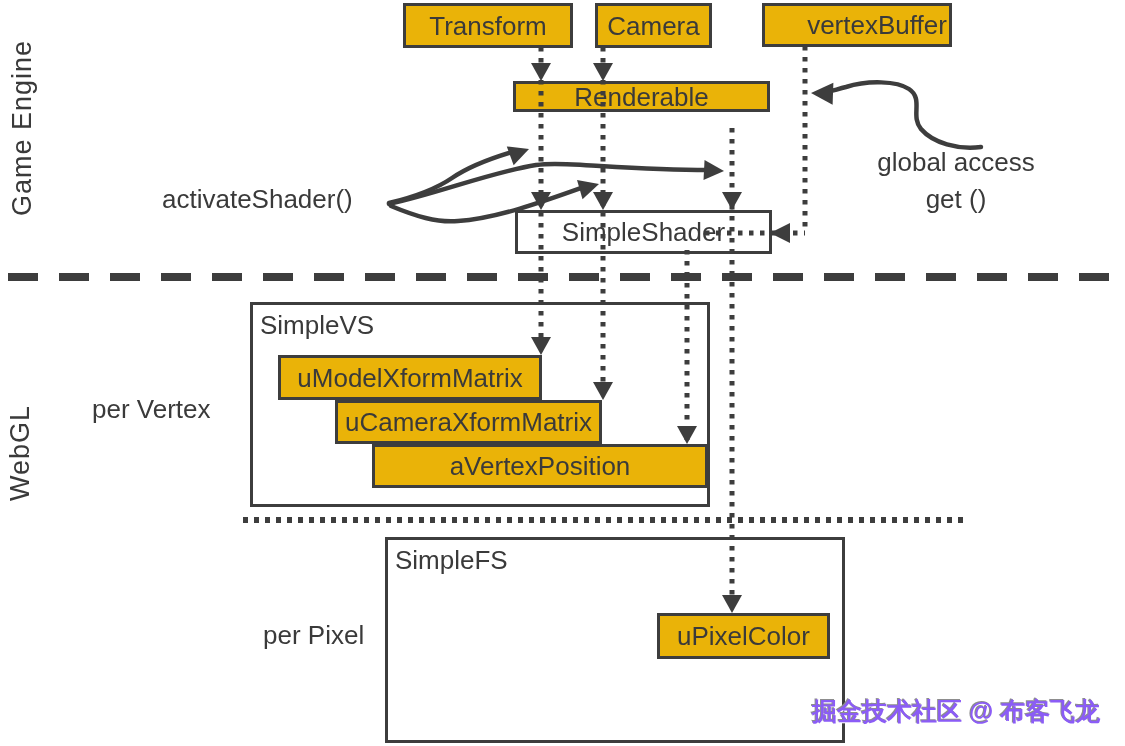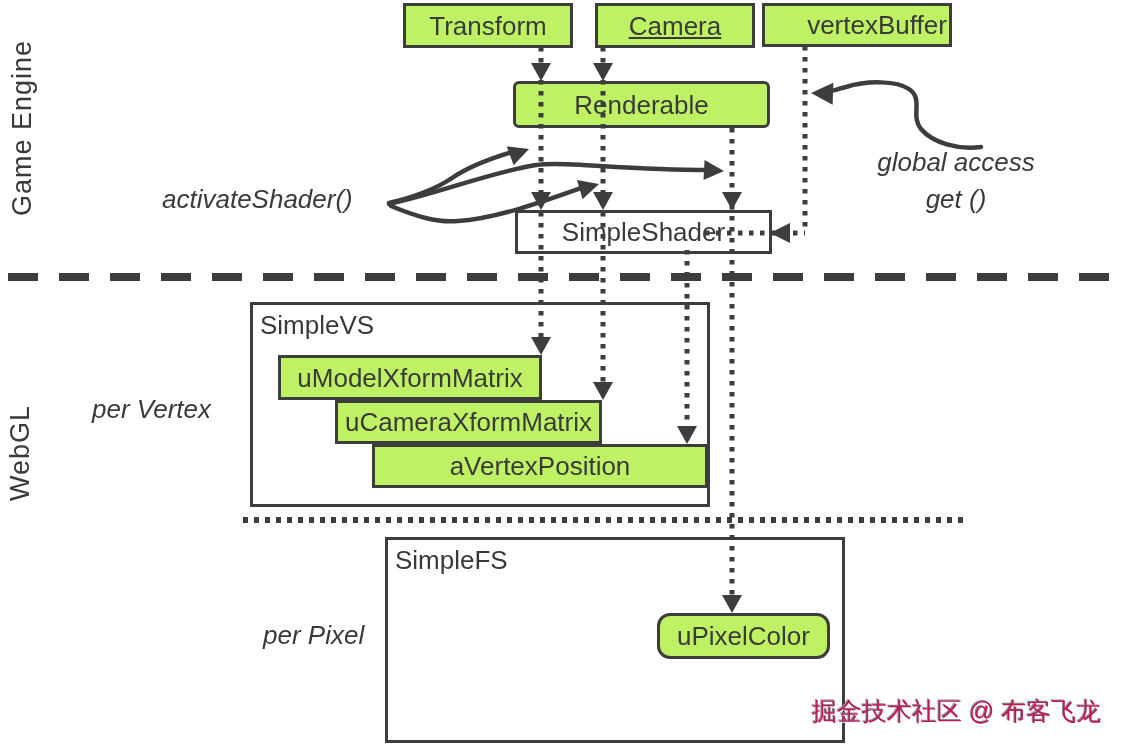--- a/index.html
+++ b/index.html
@@ -2,74 +2,74 @@
 <html><head>
 <meta charset="utf-8">
 <style>
   html,body{margin:0;padding:0;background:#ffffff;}
   .canvas{
     position:relative;width:1125px;height:746px;background:#ffffff;overflow:hidden;
     font-family:"Liberation Sans",sans-serif;color:#3a3a3a;
   }
   .overlay{position:absolute;left:0;top:0;z-index:3;pointer-events:none;}
   .box{
-    position:absolute;box-sizing:border-box;border:3px solid #3d3d3d;background:#bef264;
+    position:absolute;box-sizing:border-box;border:3px solid #3d3d3d;background:#eab308;
     display:flex;align-items:center;justify-content:center;
     font-size:26px;line-height:1;white-space:nowrap;z-index:2;
   }
   .bigbox{
     position:absolute;box-sizing:border-box;border:3px solid #3d3d3d;background:#ffffff;z-index:1;
   }
   .biglabel{
     position:absolute;font-size:26px;z-index:2;white-space:nowrap;
   }
   .sidelabel{
     position:absolute;font-size:27px;letter-spacing:1px;text-align:center;
     transform:rotate(-90deg);z-index:2;white-space:nowrap;
   }
-  .anno{position:absolute;font-size:26px;z-index:2;white-space:nowrap;font-style:italic;}
+  .anno{position:absolute;font-size:26px;z-index:2;white-space:nowrap;}
   .anno-center{text-align:center;line-height:37px;}
   .watermark{
     position:absolute;left:812px;top:695px;z-index:5;
-    font-size:25px;font-weight:normal;white-space:nowrap;
-    color:#be185d;text-shadow:-1px -1px 0 #8d8d8d,1px 1px 0 #ffffff;
+    font-size:25px;font-weight:bold;white-space:nowrap;
+    color:#8b5cf6;text-shadow:-1px -1px 0 #8d8d8d,1px 1px 0 #ffffff;
   }
 </style>
 </head>
 <body>
 
 <div class="canvas">
 
   <div class="sidelabel" style="left:-78px;top:113px;width:200px;height:30px;line-height:30px;">Game Engine</div>
   <div class="sidelabel" style="left:-60px;top:438px;width:160px;height:30px;line-height:30px;">WebGL</div>
 
   <div class="box" style="left:403px;top:3px;width:170px;height:45px;">Transform</div>
-  <div class="box" style="left:595px;top:3px;width:160px;height:45px;text-decoration:underline;">Camera</div>
+  <div class="box" style="left:595px;top:3px;width:117px;height:45px;">Camera</div>
   <div class="box" style="left:762px;top:3px;width:190px;height:44px;padding-left:40px;">vertexBuffer</div>
 
-  <div class="box" style="left:513px;top:81px;width:257px;height:47px;border-radius:6px;">Renderable</div>
+  <div class="box" style="left:513px;top:81px;width:257px;height:31px;">Renderable</div>
   <div class="box" style="left:515px;top:210px;width:257px;height:44px;background:transparent;">SimpleShader</div>
 
   <div class="anno" style="left:162px;top:184px;">activateShader()</div>
   <div class="anno anno-center" style="left:860px;top:144px;width:192px;">
     <div>global access</div>
     <div>get ()</div>
   </div>
   <div class="anno" style="left:92px;top:394px;">per Vertex</div>
   <div class="anno" style="left:255px;top:620px;margin-left:8px;">per Pixel</div>
 
   <div class="bigbox" style="left:250px;top:302px;width:460px;height:205px;"></div>
   <div class="biglabel" style="left:260px;top:310px;">SimpleVS</div>
   <div class="box" style="left:278px;top:355px;width:264px;height:45px;">uModelXformMatrix</div>
   <div class="box" style="left:335px;top:400px;width:267px;height:44px;">uCameraXformMatrix</div>
   <div class="box" style="left:372px;top:444px;width:336px;height:44px;">aVertexPosition</div>
 
   <div class="bigbox" style="left:385px;top:537px;width:460px;height:206px;"></div>
   <div class="biglabel" style="left:395px;top:545px;text-align:right;">SimpleFS</div>
-  <div class="box" style="left:657px;top:613px;width:173px;height:46px;border-radius:13px;">uPixelColor</div>
+  <div class="box" style="left:657px;top:613px;width:173px;height:46px;">uPixelColor</div>
 
   <svg class="overlay" width="1125" height="746" viewBox="0 0 1125 746">
     <g stroke="#3d3d3d" fill="none">
 
       <line x1="8" y1="277" x2="1122" y2="277" stroke-width="8" stroke-dasharray="30 21"></line>
       <line x1="243" y1="520" x2="965" y2="520" stroke-width="6" stroke-dasharray="5 6"></line>
 
       <line x1="541" y1="47" x2="541" y2="350" stroke-width="5" stroke-dasharray="4.5 6.5"></line>
       <line x1="603" y1="47" x2="603" y2="395" stroke-width="5" stroke-dasharray="4.5 6.5"></line>
       <line x1="805" y1="46" x2="805" y2="233" stroke-width="5" stroke-dasharray="4.5 6.5"></line>

